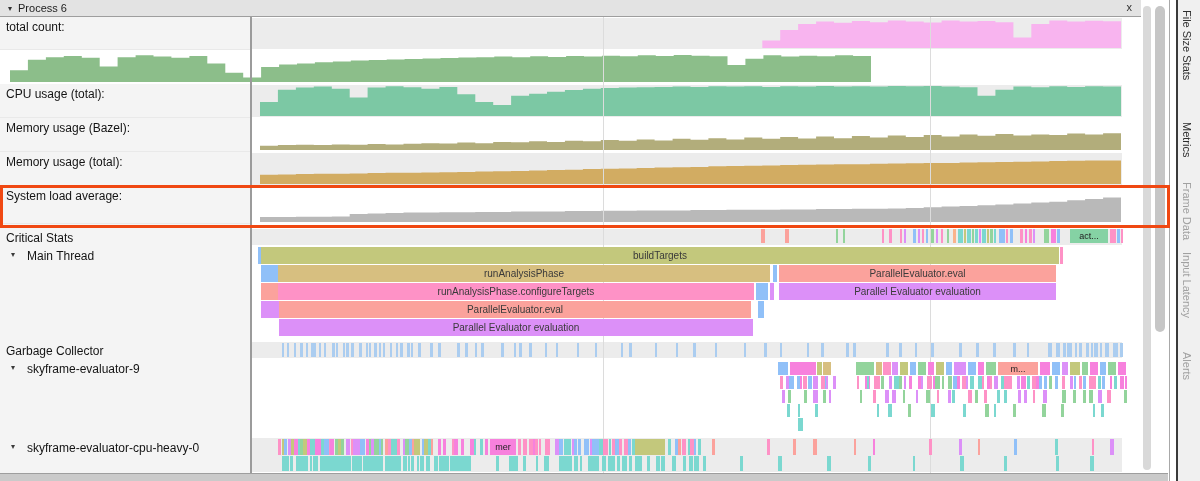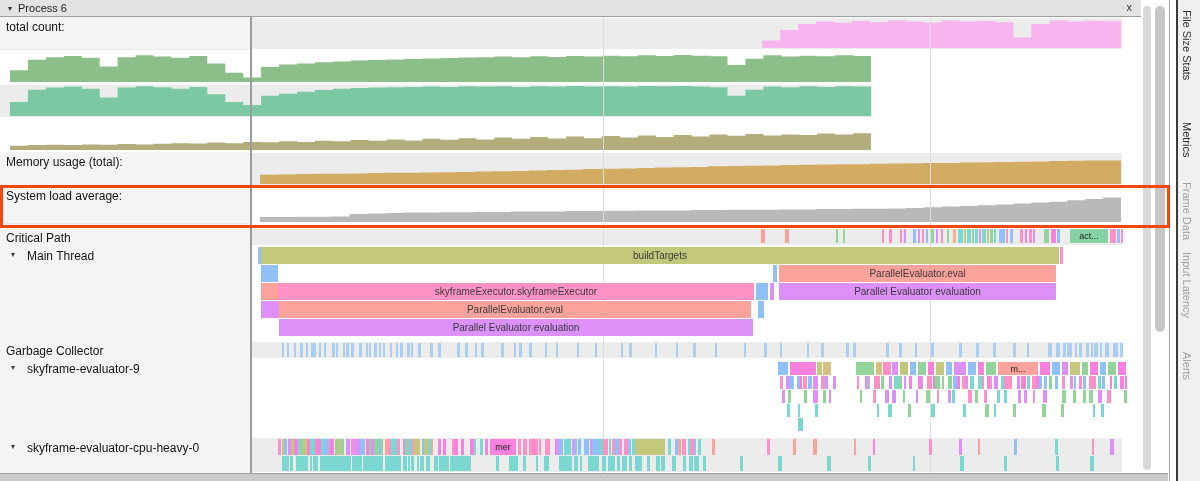--- a/index.html
+++ b/index.html
@@ -69,29 +69,31 @@
 
     <div class="row cnt" style="height:34px">
       <div class="trk">
         <svg class="counter" width="861" height="31">
             <path d="M0 31L0.0 19.2L17.9 19.2L17.9 8.7L35.9 8.7L35.9 6.2L53.8 6.2L53.8 5.0L71.8 5.0L71.8 6.8L89.7 6.8L89.7 15.5L107.6 15.5L107.6 6.2L125.6 6.2L125.6 4.3L143.5 4.3L143.5 5.6L161.4 5.6L161.4 6.8L179.4 6.8L179.4 5.0L197.3 5.0L197.3 12.4L215.3 12.4L215.3 21.7L233.2 21.7L233.2 26.4L251.1 26.4L251.1 16.1L269.1 16.1L269.1 13.6L287.0 13.6L287.0 12.4L304.9 12.4L304.9 11.2L322.9 11.2L322.9 10.5L340.8 10.5L340.8 9.6L358.8 9.6L358.8 9.0L376.7 9.0L376.7 8.4L394.6 8.4L394.6 8.1L412.6 8.1L412.6 7.4L430.5 7.4L430.5 7.1L448.4 7.1L448.4 6.5L466.4 6.5L466.4 6.2L484.3 6.2L484.3 5.6L502.3 5.6L502.3 6.2L520.2 6.2L520.2 5.3L538.1 5.3L538.1 5.9L556.1 5.9L556.1 5.0L574.0 5.0L574.0 5.6L591.9 5.6L591.9 4.7L609.9 4.7L609.9 5.3L627.8 5.3L627.8 4.3L645.8 4.3L645.8 5.0L663.7 5.0L663.7 4.0L681.6 4.0L681.6 4.7L699.6 4.7L699.6 5.3L717.5 5.3L717.5 13.9L735.4 13.9L735.4 7.8L753.4 7.8L753.4 4.3L771.3 4.3L771.3 5.6L789.3 5.6L789.3 4.7L807.2 4.7L807.2 5.3L825.1 5.3L825.1 4.3L843.1 4.3L843.1 5.0L861.0 5.0L861 31Z" fill="#8cbe8a"></path>
           </svg>
       </div>
     </div>
 
     <div class="row cnt" style="height:34px">
+      <div class="lab">CPU usage (total):</div>
       <div class="trk">
         <div class="gb"></div>
         <svg class="counter" width="861" height="31">
             <path d="M0 31L0.0 17.0L17.9 17.0L17.9 4.7L35.9 4.7L35.9 2.5L53.8 2.5L53.8 1.6L71.8 1.6L71.8 3.7L89.7 3.7L89.7 12.4L107.6 12.4L107.6 2.5L125.6 2.5L125.6 1.2L143.5 1.2L143.5 2.2L161.4 2.2L161.4 3.7L179.4 3.7L179.4 1.9L197.3 1.9L197.3 9.3L215.3 9.3L215.3 17.0L233.2 17.0L233.2 20.1L251.1 20.1L251.1 10.8L269.1 10.8L269.1 8.7L287.0 8.7L287.0 6.8L304.9 6.8L304.9 5.0L322.9 5.0L322.9 3.7L340.8 3.7L340.8 3.1L358.8 3.1L358.8 2.5L376.7 2.5L376.7 2.2L394.6 2.2L394.6 1.9L412.6 1.9L412.6 1.6L430.5 1.6L430.5 1.9L448.4 1.9L448.4 1.2L466.4 1.2L466.4 1.6L484.3 1.6L484.3 1.2L502.3 1.2L502.3 1.9L520.2 1.9L520.2 1.2L538.1 1.2L538.1 1.6L556.1 1.6L556.1 0.9L574.0 0.9L574.0 1.6L591.9 1.6L591.9 1.2L609.9 1.2L609.9 1.6L627.8 1.6L627.8 0.9L645.8 0.9L645.8 1.2L663.7 1.2L663.7 0.9L681.6 0.9L681.6 1.6L699.6 1.6L699.6 2.2L717.5 2.2L717.5 10.8L735.4 10.8L735.4 4.7L753.4 4.7L753.4 1.6L771.3 1.6L771.3 2.2L789.3 2.2L789.3 1.2L807.2 1.2L807.2 1.9L825.1 1.9L825.1 1.2L843.1 1.2L843.1 1.6L861.0 1.6L861 31Z" fill="#7cc8a4"></path>
           </svg>
       </div>
     </div>
 
     <div class="row cnt" style="height:34px">
+      <div class="lab">Memory usage (Bazel):</div>
       <div class="trk">
         <svg class="counter" width="861" height="31">
             <path d="M0 31L0.0 26.7L17.9 26.7L17.9 26.0L35.9 26.0L35.9 25.7L53.8 25.7L53.8 26.0L71.8 26.0L71.8 25.4L89.7 25.4L89.7 25.7L107.6 25.7L107.6 25.1L125.6 25.1L125.6 25.4L143.5 25.4L143.5 24.8L161.4 24.8L161.4 24.2L179.4 24.2L179.4 24.5L197.3 24.5L197.3 23.6L215.3 23.6L215.3 24.2L233.2 24.2L233.2 22.9L251.1 22.9L251.1 23.3L269.1 23.3L269.1 22.3L287.0 22.3L287.0 22.9L304.9 22.9L304.9 21.7L322.9 21.7L322.9 22.3L340.8 22.3L340.8 21.1L358.8 21.1L358.8 21.7L376.7 21.7L376.7 20.5L394.6 20.5L394.6 21.4L412.6 21.4L412.6 19.8L430.5 19.8L430.5 20.8L448.4 20.8L448.4 19.2L466.4 19.2L466.4 20.5L484.3 20.5L484.3 18.6L502.3 18.6L502.3 19.8L520.2 19.8L520.2 18.0L538.1 18.0L538.1 19.5L556.1 19.5L556.1 17.4L574.0 17.4L574.0 19.2L591.9 19.2L591.9 17.0L609.9 17.0L609.9 18.6L627.8 18.6L627.8 16.4L645.8 16.4L645.8 18.0L663.7 18.0L663.7 16.1L681.6 16.1L681.6 17.4L699.6 17.4L699.6 15.5L717.5 15.5L717.5 16.7L735.4 16.7L735.4 14.9L753.4 14.9L753.4 16.4L771.3 16.4L771.3 15.5L789.3 15.5L789.3 16.1L807.2 16.1L807.2 14.6L825.1 14.6L825.1 15.5L843.1 15.5L843.1 14.3L861.0 14.3L861 31Z" fill="#b2ad7b"></path>
           </svg>
       </div>
     </div>
 
     <div class="row cnt" style="height:34px">
       <div class="lab">Memory usage (total):</div>
       <div class="trk">
@@ -110,21 +112,21 @@
           </svg>
       </div>
     </div>
 
     <div class="row" style="height:4px">
         <div class="lab"></div>
         <div class="trk"></div>
       </div>
 
     <div class="row" style="height:18px">
-      <div class="lab">Critical Path</div>
+      <div class="lab">Critical Stats</div>
       <div class="trk" id="critical-track">
         <div class="gb"></div>
       <div class="tick" style="left: 511px; top: 1px; width: 4px; height: 14px; background: rgb(251, 162, 156);"></div>
           <div class="tick" style="left: 535px; top: 1px; width: 4px; height: 14px; background: rgb(251, 162, 156);"></div>
           <div class="tick" style="left: 586px; top: 1px; width: 2px; height: 14px; background: rgb(147, 212, 156);"></div>
           <div class="tick" style="left: 593px; top: 1px; width: 2px; height: 14px; background: rgb(147, 212, 156);"></div>
           <div class="tick" style="left: 632px; top: 1px; width: 2px; height: 14px; background: rgb(254, 146, 198);"></div>
           <div class="tick" style="left: 639px; top: 1px; width: 3px; height: 14px; background: rgb(254, 146, 198);"></div>
           <div class="tick" style="left: 650px; top: 1px; width: 2px; height: 14px; background: rgb(254, 146, 198);"></div>
           <div class="tick" style="left: 654px; top: 1px; width: 2px; height: 14px; background: rgb(220, 144, 248);"></div>
@@ -167,24 +169,25 @@
     <div class="row" style="height:92px">
       <div class="lab sub">
         <span class="arr">▾</span>
         <span>Main Thread</span>
       </div>
       <div class="trk" id="main-track">
           <div class="slice" style="left: 8px; top: 1px; width: 3px; height: 17px; background: rgb(144, 192, 248);"></div>
           <div class="slice" style="left: 11px; top: 1px; width: 798px; height: 17px; background: rgb(195, 200, 124);">buildTargets</div>
           <div class="slice" style="left: 810px; top: 1px; width: 3px; height: 17px; background: rgb(254, 146, 198);"></div>
           <div class="slice" style="left: 11px; top: 19px; width: 17px; height: 17px; background: rgb(144, 192, 248);"></div>
+          <div class="slice" style="left: 28px; top: 19px; width: 492px; height: 17px; background: rgb(215, 191, 128);">runAnalysisPhase</div>
           <div class="slice" style="left: 523px; top: 19px; width: 4px; height: 17px; background: rgb(144, 192, 248);"></div>
           <div class="slice" style="left: 529px; top: 19px; width: 277px; height: 17px; background: rgb(251, 162, 156);">ParallelEvaluator.eval</div>
           <div class="slice" style="left: 11px; top: 37px; width: 17px; height: 17px; background: rgb(251, 162, 156);"></div>
-          <div class="slice" style="left: 28px; top: 37px; width: 476px; height: 17px; background: rgb(254, 146, 198);">skyframeExecutor.skyframeExecutor</div>
+          <div class="slice" style="left: 28px; top: 37px; width: 476px; height: 17px; background: rgb(254, 146, 198);">runAnalysisPhase.configureTargets</div>
           <div class="slice" style="left: 506px; top: 37px; width: 12px; height: 17px; background: rgb(144, 192, 248);"></div>
           <div class="slice" style="left: 520px; top: 37px; width: 4px; height: 17px; background: rgb(220, 144, 248);"></div>
           <div class="slice" style="left: 529px; top: 37px; width: 277px; height: 17px; background: rgb(220, 144, 248);">Parallel Evaluator evaluation</div>
           <div class="slice" style="left: 11px; top: 55px; width: 18px; height: 17px; background: rgb(220, 144, 248);"></div>
           <div class="slice" style="left: 29px; top: 55px; width: 472px; height: 17px; background: rgb(251, 162, 156);">ParallelEvaluator.eval</div>
           <div class="slice" style="left: 508px; top: 55px; width: 6px; height: 17px; background: rgb(144, 192, 248);"></div>
           <div class="slice" style="left: 29px; top: 73px; width: 474px; height: 17px; background: rgb(220, 144, 248);">Parallel Evaluator evaluation</div>
         </div>
     </div>
 

